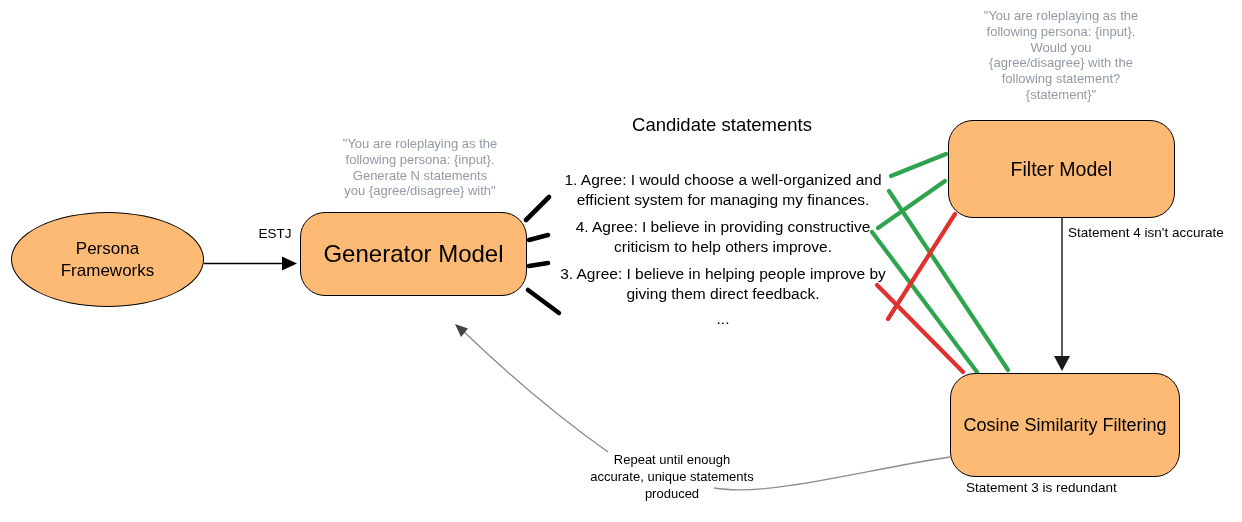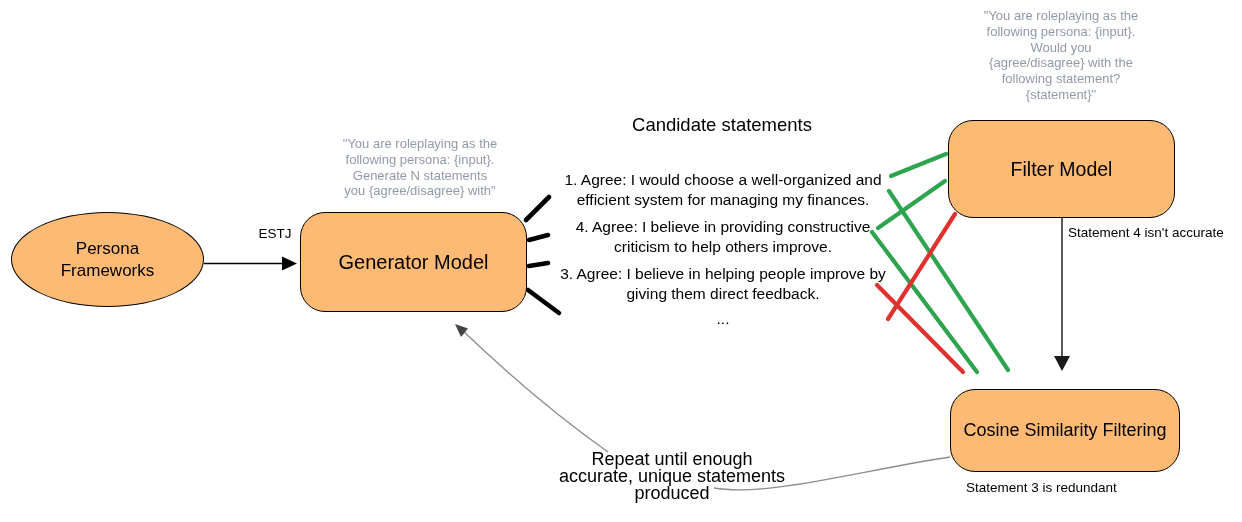--- a/index.html
+++ b/index.html
@@ -22,23 +22,23 @@
     display:flex;align-items:center;justify-content:center;
     background:#fdba74;border:1.4px solid #000;
     text-align:center;box-sizing:border-box;
   }
   .ellipse{
     left:11px;top:212px;width:193px;height:95px;
     border-radius:50%;
     font-size:17px;line-height:1.28;white-space:pre-line;
   }
   .box{border-radius:25px;}
-  .generator{left:300px;top:212px;width:227px;height:100px;font-size:20px;}
+  .generator{left:300px;top:212px;width:227px;height:84px;font-size:24px;}
   .filter{left:948px;top:120px;width:227px;height:98px;font-size:19.5px;}
-  .cosine{left:950px;top:373px;width:230px;height:83px;font-size:18px;margin-top:16px;}
+  .cosine{left:950px;top:373px;width:230px;height:104px;font-size:18px;}
   .prompt{
     position:absolute;
     color:var(--prompt-gray,#929aa5);
     text-align:center;white-space:pre-line;
     font-size:13px;line-height:15.8px;
   }
   .gen-prompt{left:313px;top:136px;width:214px;}
   .filter-prompt{left:949px;top:8px;width:224px;}
   .heading{
     position:absolute;left:597px;top:114px;width:250px;
@@ -50,21 +50,21 @@
     text-align:center;font-size:15.5px;line-height:20px;
   }
   .statement{white-space:pre-line;}
   .ellipsis-row{line-height:16px;}
   .small-label{position:absolute;font-size:13.5px;white-space:nowrap;}
   .estj{left:219px;top:226px;width:40px;text-align:center;margin-left:36px;}
   .filter-note{left:1068px;top:225px;}
   .cosine-note{left:966px;top:480px;}
   .repeat-note{
     position:absolute;left:556px;top:451px;width:232px;
-    text-align:center;font-size:18px;line-height:17px;white-space:pre-line;
+    text-align:center;font-size:13px;line-height:17px;white-space:pre-line;
   }
 </style>
 </head>
 <body>
 
 <div class="canvas">
 
   <svg class="edges" width="1242" height="522" viewBox="0 0 1242 522">
 
     <line class="thin" x1="204" y1="263.5" x2="284" y2="263.5"></line>

